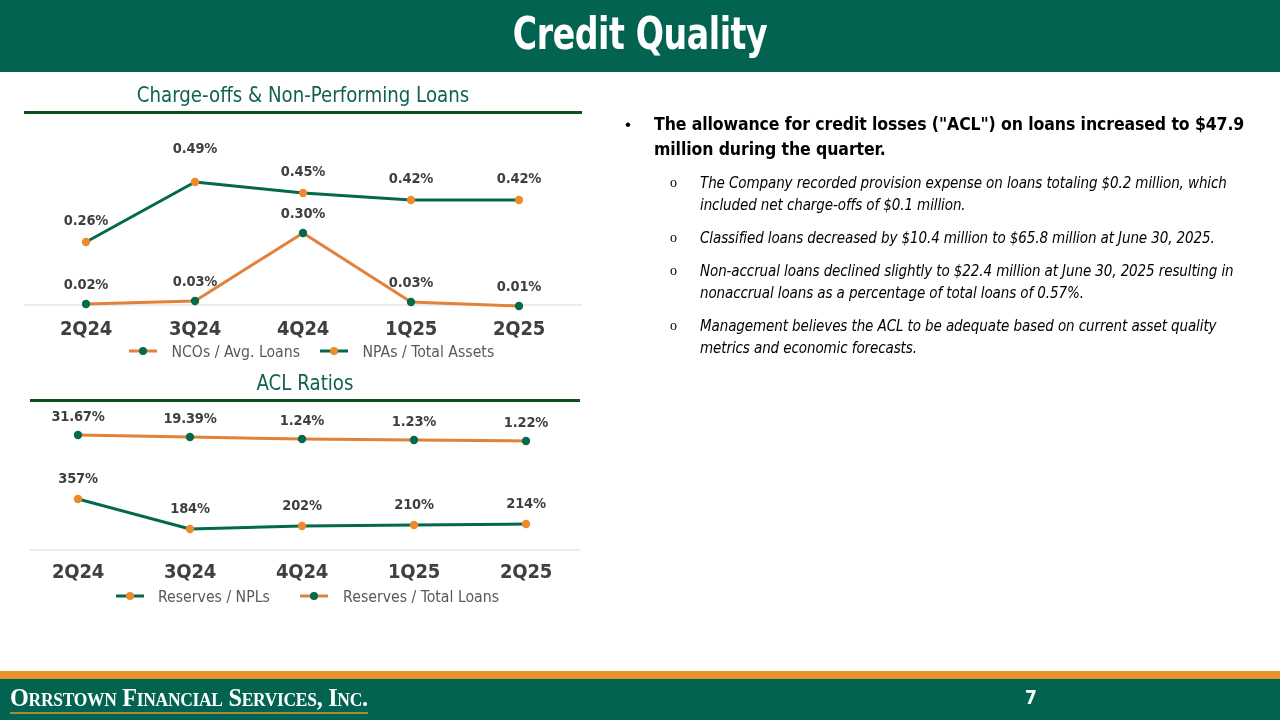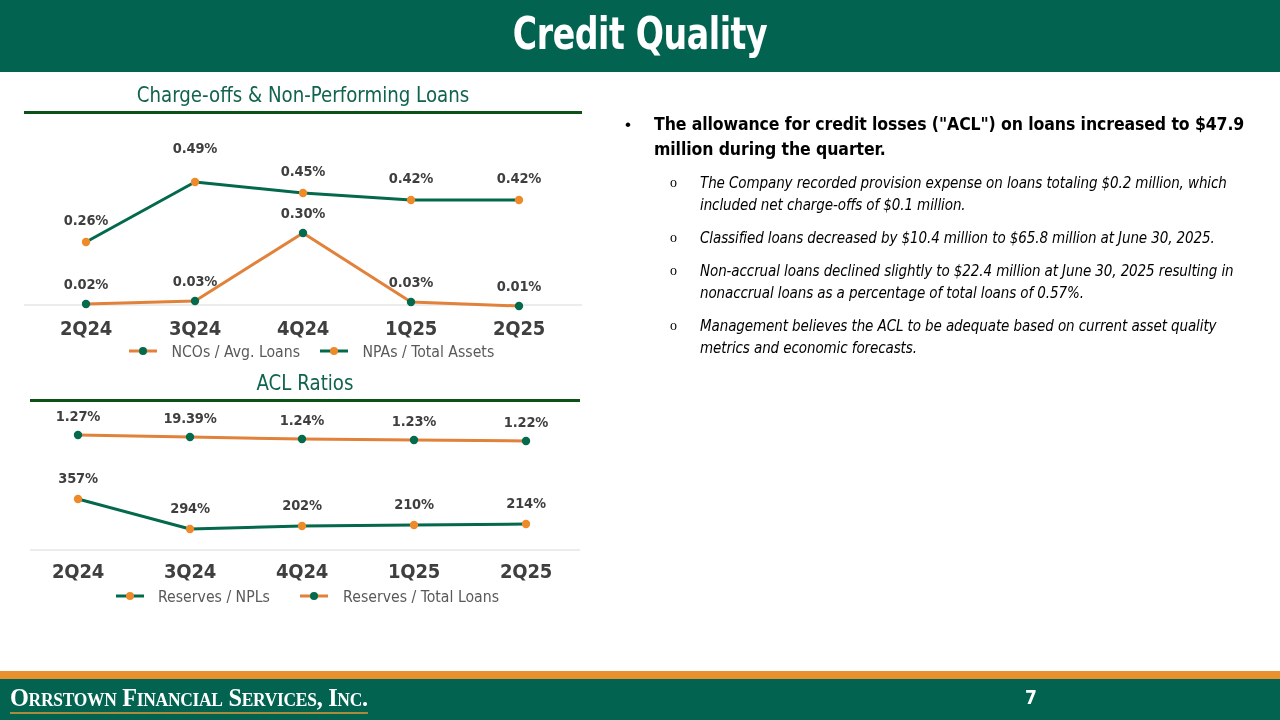--- a/index.html
+++ b/index.html
@@ -255,25 +255,25 @@
           <circle cx="384" cy="123" r="4.2" fill="#ED8B2B"></circle>
           <circle cx="496" cy="122" r="4.2" fill="#ED8B2B"></circle>
           <polyline points="48,33 160,35 272,37 384,38 496,39" fill="none" stroke="#E1813A" stroke-width="3" stroke-linejoin="round" stroke-linecap="round"></polyline>
           <circle cx="48" cy="33" r="4.2" fill="#046A4E"></circle>
           <circle cx="160" cy="35" r="4.2" fill="#046A4E"></circle>
           <circle cx="272" cy="37" r="4.2" fill="#046A4E"></circle>
           <circle cx="384" cy="38" r="4.2" fill="#046A4E"></circle>
           <circle cx="496" cy="39" r="4.2" fill="#046A4E"></circle>
         </svg>
         <div class="dlabel" style="left: 48px; top: 68px;">357%</div>
-        <div class="dlabel" style="left: 160px; top: 98px;">294%</div>
+        <div class="dlabel" style="left: 160px; top: 98px;">184%</div>
         <div class="dlabel" style="left: 272px; top: 95px;">202%</div>
         <div class="dlabel" style="left: 384px; top: 94px;">210%</div>
         <div class="dlabel" style="left: 496px; top: 93px;">214%</div>
-        <div class="dlabel" style="left: 48px; top: 6px;">1.27%</div>
+        <div class="dlabel" style="left: 48px; top: 6px;">31.67%</div>
         <div class="dlabel" style="left: 160px; top: 8px;">19.39%</div>
         <div class="dlabel" style="left: 272px; top: 10px;">1.24%</div>
         <div class="dlabel" style="left: 384px; top: 11px;">1.23%</div>
         <div class="dlabel" style="left: 496px; top: 12px;">1.22%</div>
       </div>
     <div id="chart2-cats" style="position:relative;height:26px;">
         <div class="cat-label" style="left: 48px; top: 2px;">2Q24</div>
         <div class="cat-label" style="left: 160px; top: 2px;">3Q24</div>
         <div class="cat-label" style="left: 272px; top: 2px;">4Q24</div>
         <div class="cat-label" style="left: 384px; top: 2px;">1Q25</div>

